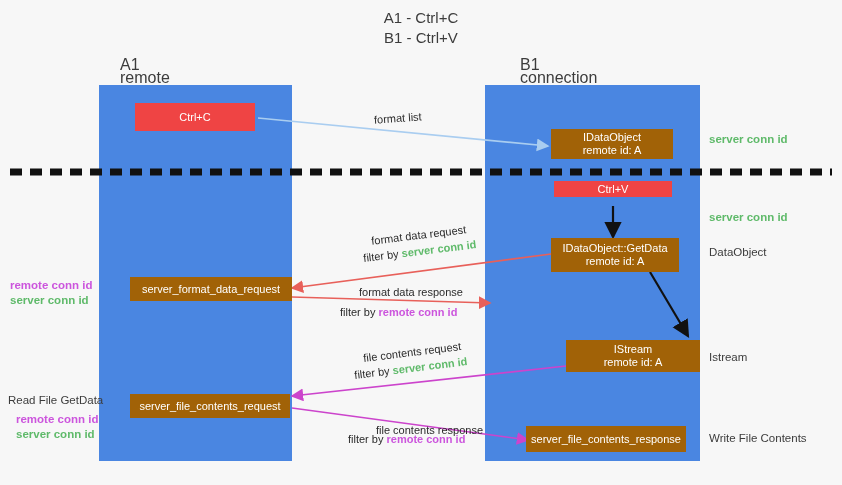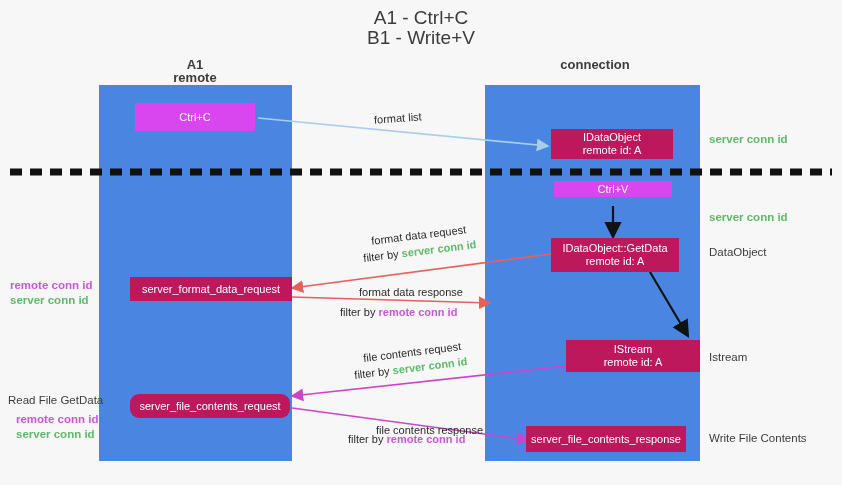--- a/index.html
+++ b/index.html
@@ -7,42 +7,42 @@
     width:842px;height:485px;
     background:#f7f7f7;
     font-family:"Liberation Sans", sans-serif;
     overflow:hidden;
   }
   #stage{position:relative;width:842px;height:485px;}
 
   
   .title{
     position:absolute;left:0;right:0;top:8px;
-    text-align:center;color:#3c3c3c;font-size:19px;line-height:20px;
+    text-align:center;color:#3c3c3c;font-size:15px;line-height:20px;
   }
 
   
   .colhead{
-    position:absolute;text-align:center;color:#3c3c3c;
-    font-size:13px;line-height:13px;font-weight:bold;
+    position:absolute;text-align:left;color:#3c3c3c;
+    font-size:16px;line-height:13px;
   }
   .colhead .l1{display:block;}
   .colhead .l2{display:block;}
 
   
   .lane{position:absolute;background:#4a86e1;}
 
   
   .box{
     position:absolute;box-sizing:border-box;
     display:flex;flex-direction:column;align-items:center;justify-content:center;
     color:#ffffff;font-size:11px;line-height:13px;text-align:center;
   }
-  .box.green{background:#d946ef;}
-  .box.orange{background:#be185d;}
+  .box.green{background:#ef4444;}
+  .box.orange{background:#a16207;}
   .box span{display:block;white-space:nowrap;}
 
   
   .ann{position:absolute;font-size:11.5px;line-height:15px;white-space:nowrap;}
   .ann .green{color:#5fba6a;font-weight:bold;}
   .ann .magenta{color:#cc55dd;font-weight:bold;}
   .ann .dark{color:#3c3c3c;}
 
   
   .elabel{
@@ -54,28 +54,29 @@
 
   svg.overlay{position:absolute;left:0;top:0;width:842px;height:485px;pointer-events:none;}
 </style>
 </head>
 <body>
 
 <div id="stage">
 
   <div class="title">
     <div>A1 - Ctrl+C</div>
-    <div>B1 - Write+V</div>
+    <div>B1 - Ctrl+V</div>
   </div>
 
   <div class="colhead" style="left:120px;top:58px;width:150px;">
     <span class="l1">A1</span>
     <span class="l2">remote</span>
   </div>
   <div class="colhead" style="left:520px;top:58px;width:150px;">
+    <span class="l1">B1</span>
     <span class="l2">connection</span>
   </div>
 
   <div class="lane" style="left:99px;top:85px;width:193px;height:376px;"></div>
   <div class="lane" style="left:485px;top:85px;width:215px;height:376px;"></div>
 
   <svg class="overlay">
     <defs>
       <marker id="ah-blue" markerWidth="9" markerHeight="9" refX="7" refY="4" orient="auto">
         <path d="M0,0 L8,4 L0,8 z" fill="#a9cdf0"></path>
@@ -109,21 +110,21 @@
   </svg>
 
   <div class="box green" style="left:135px;top:103px;width:120px;height:28px;">
     <span>Ctrl+C</span>
   </div>
 
   <div class="box orange" style="left:130px;top:277px;width:162px;height:24px;">
     <span>server_format_data_request</span>
   </div>
 
-  <div class="box orange" style="left:130px;top:394px;width:160px;height:24px;border-radius:9px;">
+  <div class="box orange" style="left:130px;top:394px;width:160px;height:24px;">
     <span>server_file_contents_request</span>
   </div>
 
   <div class="box orange" style="left:551px;top:129px;width:122px;height:30px;">
     <span>IDataObject</span>
     <span>remote id: A</span>
   </div>
 
   <div class="box green" style="left:554px;top:181px;width:118px;height:16px;">
     <span>Ctrl+V</span>

